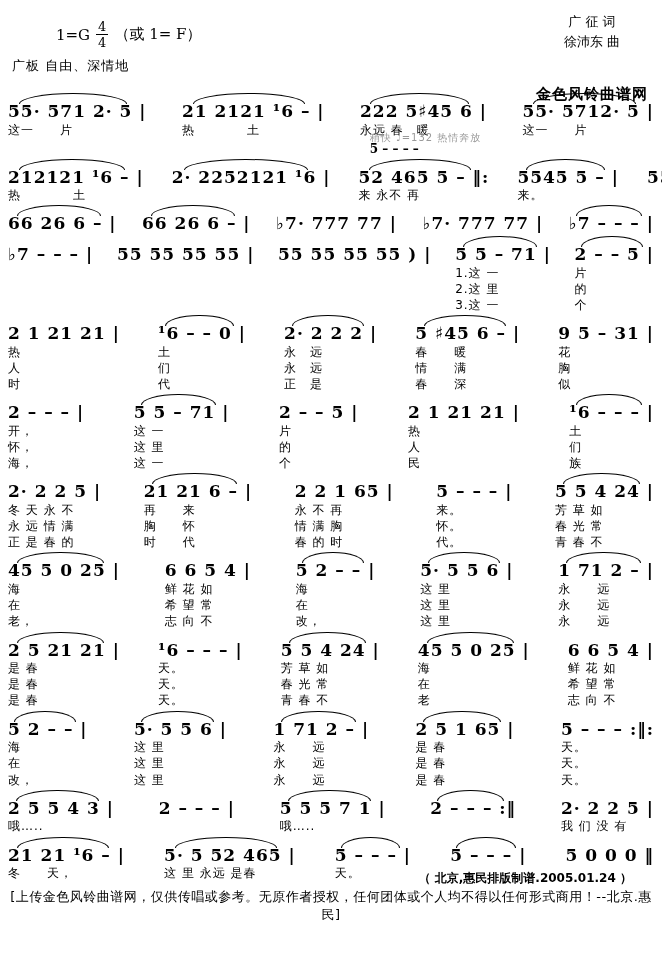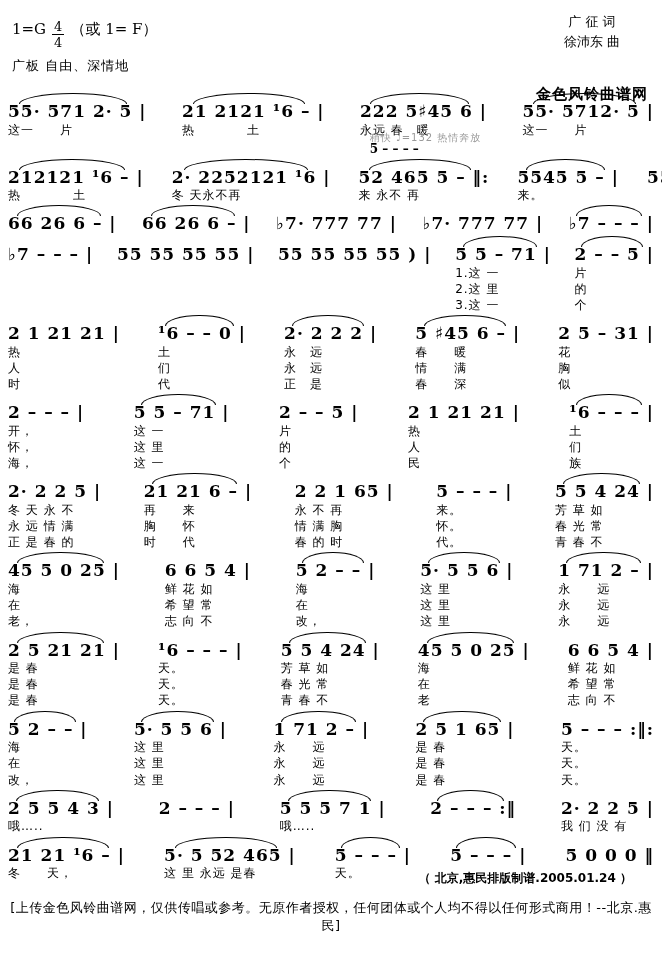--- a/index.html
+++ b/index.html
@@ -5,21 +5,21 @@
   html,body{margin:0;padding:0;background:#fff;}
   body{
     width:662px;min-height:966px;
     font-family:"DejaVu Sans",sans-serif;
     color:#000;box-sizing:border-box;
     padding:6px 8px;
   }
   
   .header{position:relative;height:92px;}
   .key-block{position:absolute;left:4px;top:14px;font-size:14px;font-family:"DejaVu Serif",serif;}
-  .key-line{display:flex;align-items:flex-start;gap:4px;font-size:15px;}
+  .key-line{display:flex;align-items:center;gap:4px;font-size:15px;margin-left:44px;}
   .frac{display:inline-flex;flex-direction:column;align-items:center;line-height:1;font-size:13px;margin:0 2px;}
   .frac .top{border-bottom:1px solid #000;padding:0 2px 1px;}
   .frac .bot{padding-top:1px;}
   .tempo-line{font-size:13px;margin-top:8px;letter-spacing:1px;}
   .title{
     position:absolute;left:0;right:0;top:0;text-align:center;
     font-family:"DejaVu Serif",serif;font-weight:bold;
     font-size:44px;letter-spacing:10px;line-height:1.5;
   }
   .credits{position:absolute;right:6px;top:6px;text-align:center;font-size:13px;line-height:1.5;}
@@ -37,21 +37,21 @@
   .notes{
     font-family:"DejaVu Serif",serif;font-weight:bold;
     font-size:17px;letter-spacing:1px;white-space:pre;line-height:1.15;
   }
   .lyr{font-size:12px;white-space:pre;line-height:1.35;letter-spacing:1px;}
   .sys-annot{position:absolute;top:-32px;left:56%;text-align:left;line-height:1.1;}
   .sys-annot .tmp{font-size:10px;color:#9a9a9a;letter-spacing:1px;}
   .sys-annot .harm{font-size:12px;font-family:"DejaVu Serif",serif;font-weight:bold;}
   
   .publisher{font-size:12px;font-weight:bold;text-align:right;padding-right:22px;margin-top:-18px;}
-  .footer{font-size:13px;text-align:center;margin-top:12px;letter-spacing:0.5px;}
+  .footer{font-size:13px;text-align:center;margin-top:1px;letter-spacing:0.5px;}
 </style>
 </head>
 <body>
 
 <div class="header">
   <div class="key-block">
     <div class="key-line">
       <span>1=G</span>
       <span class="frac">
         <span class="top">4</span>
@@ -74,21 +74,21 @@
       <div class="measure arc"><div class="notes">21 2121 ¹6 – |</div><div class="lyr">热　　　　土</div></div>
       <div class="measure arc"><div class="notes">222 5♯45 6 |</div><div class="lyr">永远 春　暖</div></div>
       <div class="measure arc"><div class="notes">55· 5712· 5 |</div><div class="lyr">这一　　片</div></div>
     </div>
     <div class="system annotated">
       <div class="sys-annot">
         <div class="tmp">稍快 ♩=132  热情奔放</div>
         <div class="harm">5 – – – –</div>
       </div>
       <div class="measure arc"><div class="notes">212121 ¹6 – |</div><div class="lyr">热　　　　土</div></div>
-      <div class="measure arc"><div class="notes">2· 2252121 ¹6 |</div><div class="lyr">冬 天永不再</div></div>
+      <div class="measure arc"><div class="notes">2· 2252121 ¹6 |</div></div>
       <div class="measure arc"><div class="notes">52 465 5 – ‖:</div><div class="lyr">来 永不 再</div></div>
       <div class="measure arc"><div class="notes">5545 5 – |</div><div class="lyr">来。</div></div>
       <div class="measure"><div class="notes">5545 5 – |</div><div class="lyr"></div></div>
     </div>
     <div class="system">
       <div class="measure arc"><div class="notes">66 26 6 – |</div></div>
       <div class="measure arc"><div class="notes">66 26 6 – |</div></div>
       <div class="measure"><div class="notes">♭7· 777 77 |</div></div>
       <div class="measure"><div class="notes">♭7· 777 77 |</div></div>
       <div class="measure arc"><div class="notes">♭7 – – – |</div></div>
@@ -98,21 +98,21 @@
       <div class="measure"><div class="notes">55 55 55 55 |</div></div>
       <div class="measure"><div class="notes">55 55 55 55 ) |</div></div>
       <div class="measure arc"><div class="notes">5 5 – 71 |</div><div class="lyr">1.这 一</div><div class="lyr">2.这 里</div><div class="lyr">3.这 一</div></div>
       <div class="measure arc"><div class="notes">2 – – 5 |</div><div class="lyr">片</div><div class="lyr">的</div><div class="lyr">个</div></div>
     </div>
     <div class="system">
       <div class="measure"><div class="notes">2 1 21 21 |</div><div class="lyr">热</div><div class="lyr">人</div><div class="lyr">时</div></div>
       <div class="measure arc"><div class="notes">¹6 – – 0 |</div><div class="lyr">土</div><div class="lyr">们</div><div class="lyr">代</div></div>
       <div class="measure arc"><div class="notes">2· 2 2 2 |</div><div class="lyr">永　远</div><div class="lyr">永　远</div><div class="lyr">正　是</div></div>
       <div class="measure arc"><div class="notes">5 ♯45 6 – |</div><div class="lyr">春　　暖</div><div class="lyr">情　　满</div><div class="lyr">春　　深</div></div>
-      <div class="measure"><div class="notes">2 5 – 31 |</div><div class="lyr">花</div><div class="lyr">胸</div><div class="lyr">似</div></div>
+      <div class="measure"><div class="notes">9 5 – 31 |</div><div class="lyr">花</div><div class="lyr">胸</div><div class="lyr">似</div></div>
     </div>
     <div class="system">
       <div class="measure"><div class="notes">2 – – – |</div><div class="lyr">开，</div><div class="lyr">怀，</div><div class="lyr">海，</div></div>
       <div class="measure arc"><div class="notes">5 5 – 71 |</div><div class="lyr">这 一</div><div class="lyr">这 里</div><div class="lyr">这 一</div></div>
       <div class="measure"><div class="notes">2 – – 5 |</div><div class="lyr">片</div><div class="lyr">的</div><div class="lyr">个</div></div>
       <div class="measure"><div class="notes">2 1 21 21 |</div><div class="lyr">热</div><div class="lyr">人</div><div class="lyr">民</div></div>
       <div class="measure arc"><div class="notes">¹6 – – – |</div><div class="lyr">土</div><div class="lyr">们</div><div class="lyr">族</div></div>
     </div>
     <div class="system">
       <div class="measure"><div class="notes">2· 2 2 5 |</div><div class="lyr">冬 天 永 不</div><div class="lyr">永 远 情 满</div><div class="lyr">正 是 春 的</div></div>

